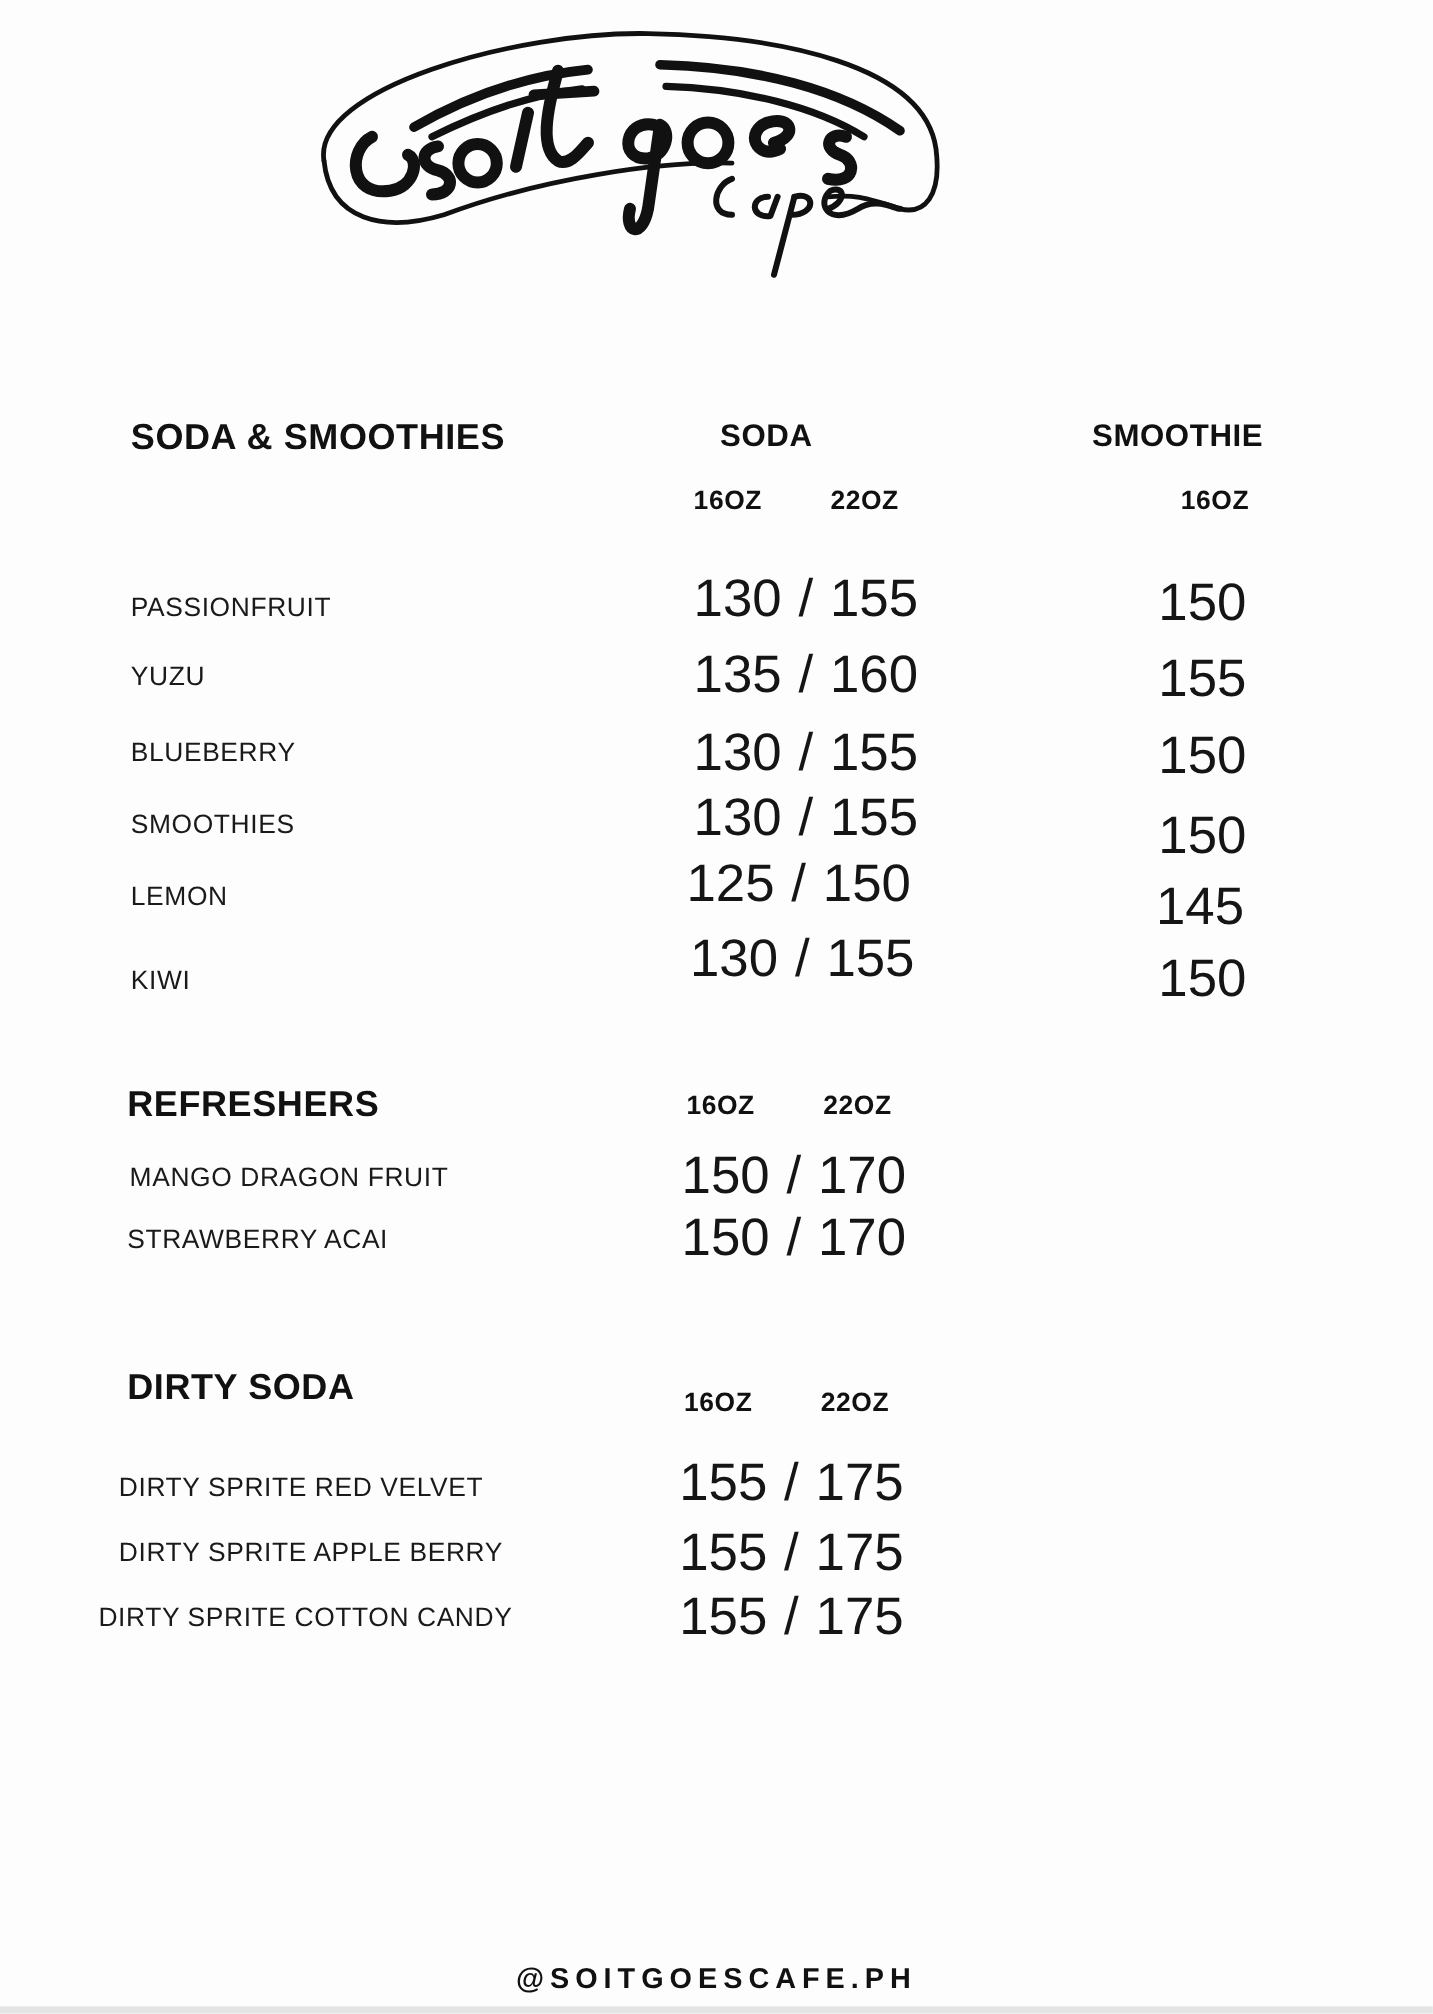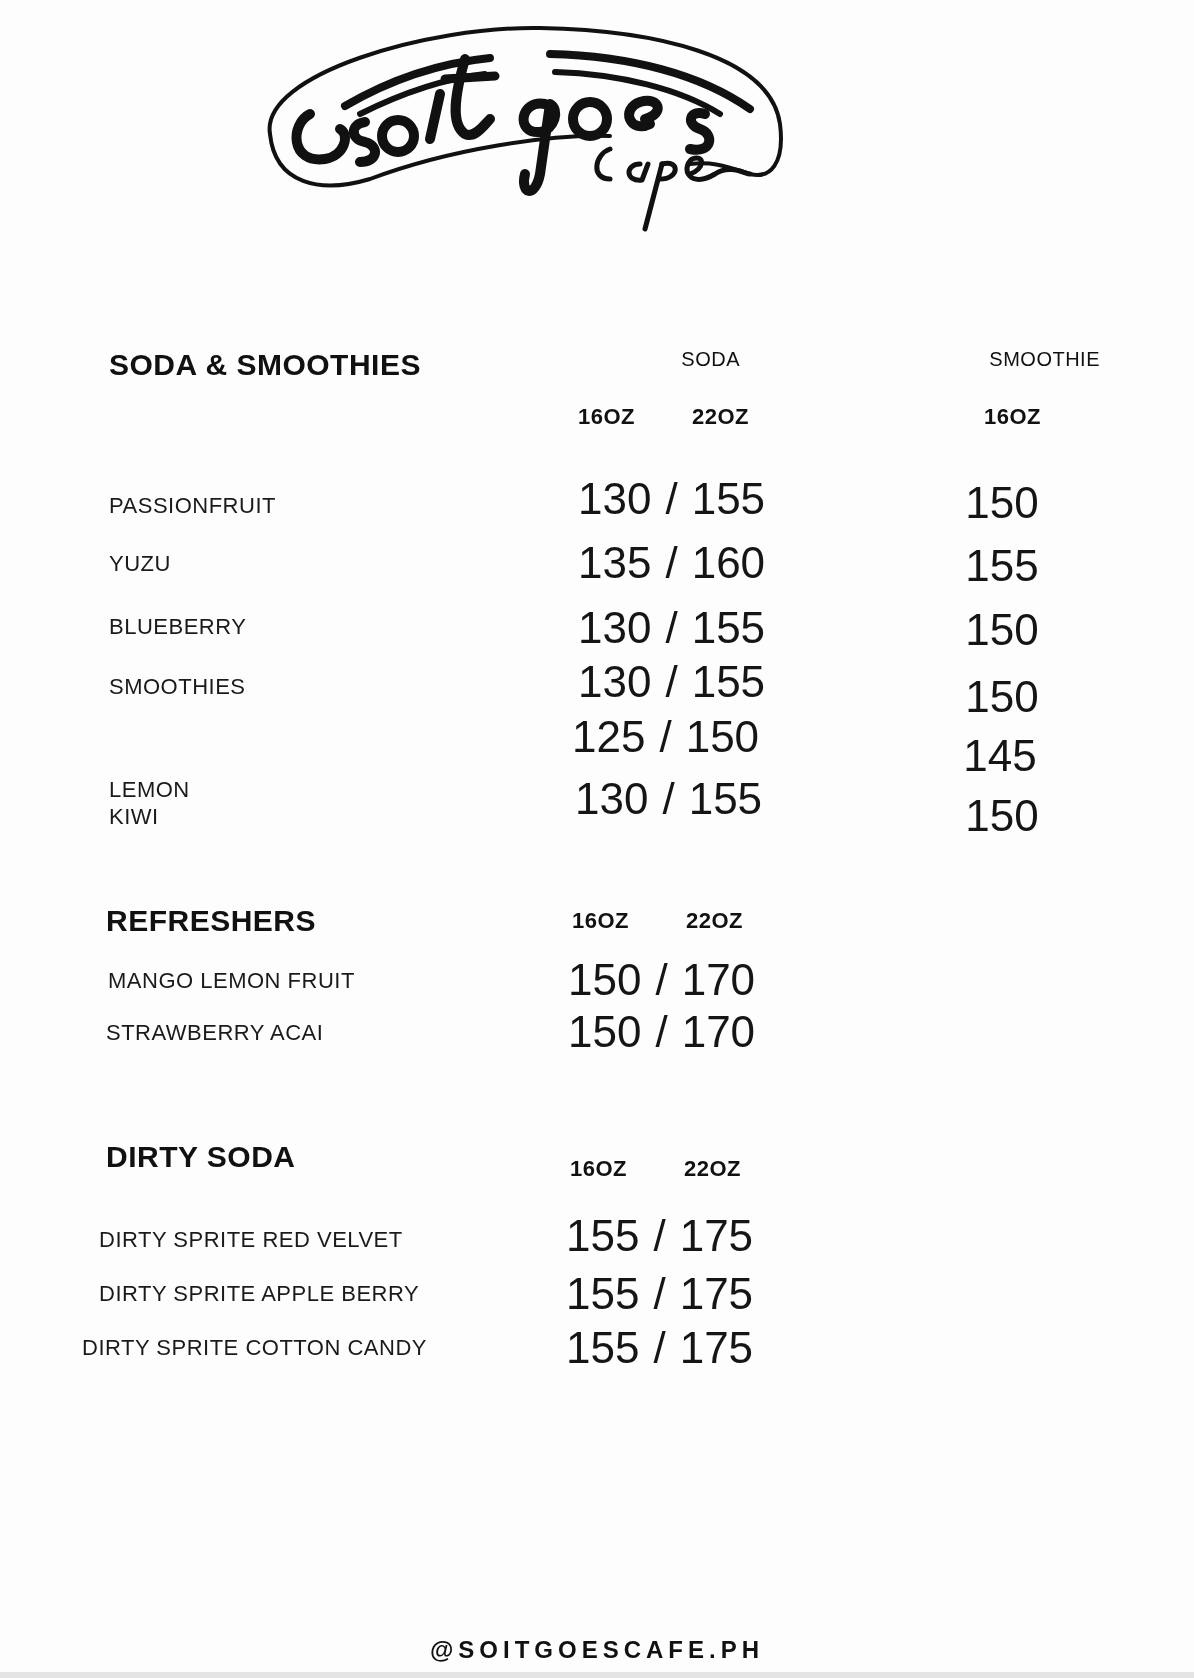--- a/index.html
+++ b/index.html
@@ -4,21 +4,21 @@
   <style>
     html, body { margin: 0; padding: 0; }
     body {
       width: 1194px; height: 1678px; position: relative; overflow: hidden;
       background: #fdfdfd; color: #111;
       font-family: "Liberation Sans", "DejaVu Sans", sans-serif;
     }
     .logo { position: absolute; left: 250px; top: 14px; width: 550px; height: 230px; }
     .abs { position: absolute; white-space: nowrap; }
     .h-section { font-weight: 700; font-size: 30px; letter-spacing: 0.5px; }
-    .h-col { font-weight: 400; font-size: 20px; letter-spacing: 0.5px; text-align: right; }
+    .h-col { font-weight: 700; font-size: 26px; letter-spacing: 0.5px; text-align: left; }
     .size { font-weight: 700; font-size: 22px; letter-spacing: 0.5px; }
     .item { font-size: 22px; font-weight: 400; letter-spacing: 0.5px; color: #1a1a1a; }
     .price { font-size: 44px; font-weight: 400; color: #151515; letter-spacing: 0px; }
     .price .slash { display: inline-block; margin: 0 14px; }
     .smooth { font-size: 44px; font-weight: 400; color: #151515; text-align: center; width: 120px; }
     .footer { position: absolute; left: 0; width: 1194px; top: 1636px; text-align: center;
       font-weight: 700; font-size: 24px; letter-spacing: 5px; }
     .bottom-band { position: absolute; left: 0; bottom: 0; width: 1194px; height: 6px; background: #e4e4e4; }
   </style>
 </head>
@@ -73,35 +73,35 @@
   <div class="abs smooth" style="left:942px; top:541px;">155</div>
 
   <div class="abs item" style="left:109px; top:614px;">BLUEBERRY</div>
   <div class="abs price" style="left:578px; top:603px;"><span>130</span><span class="slash">/</span><span>155</span></div>
   <div class="abs smooth" style="left:942px; top:605px;">150</div>
 
   <div class="abs item" style="left:109px; top:674px;">SMOOTHIES</div>
   <div class="abs price" style="left:578px; top:657px;"><span>130</span><span class="slash">/</span><span>155</span></div>
   <div class="abs smooth" style="left:942px; top:672px;">150</div>
 
-  <div class="abs item" style="left:109px; top:734px;margin-top:43px;">LEMON</div>
+  <div class="abs item" style="left:109px; top:734px;">LEMON</div>
   <div class="abs price" style="left:572px; top:712px;"><span>125</span><span class="slash">/</span><span>150</span></div>
   <div class="abs smooth" style="left:940px; top:731px;">145</div>
 
   <div class="abs item" style="left:109px; top:804px;">KIWI</div>
   <div class="abs price" style="left:575px; top:774px;"><span>130</span><span class="slash">/</span><span>155</span></div>
   <div class="abs smooth" style="left:942px; top:791px;">150</div>
 </section>
 
 <section>
   <div class="abs h-section" style="left:106px; top:904px;">REFRESHERS</div>
   <div class="abs size" style="left:572px; top:908px;">16OZ</div>
   <div class="abs size" style="left:686px; top:908px;">22OZ</div>
 
-  <div class="abs item" style="left:108px; top:968px;">MANGO LEMON FRUIT</div>
+  <div class="abs item" style="left:108px; top:968px;">MANGO DRAGON FRUIT</div>
   <div class="abs price" style="left:568px; top:955px;"><span>150</span><span class="slash">/</span><span>170</span></div>
 
   <div class="abs item" style="left:106px; top:1020px;">STRAWBERRY ACAI</div>
   <div class="abs price" style="left:568px; top:1007px;"><span>150</span><span class="slash">/</span><span>170</span></div>
 </section>
 
 <section>
   <div class="abs h-section" style="left:106px; top:1140px;">DIRTY SODA</div>
   <div class="abs size" style="left:570px; top:1156px;">16OZ</div>
   <div class="abs size" style="left:684px; top:1156px;">22OZ</div>

